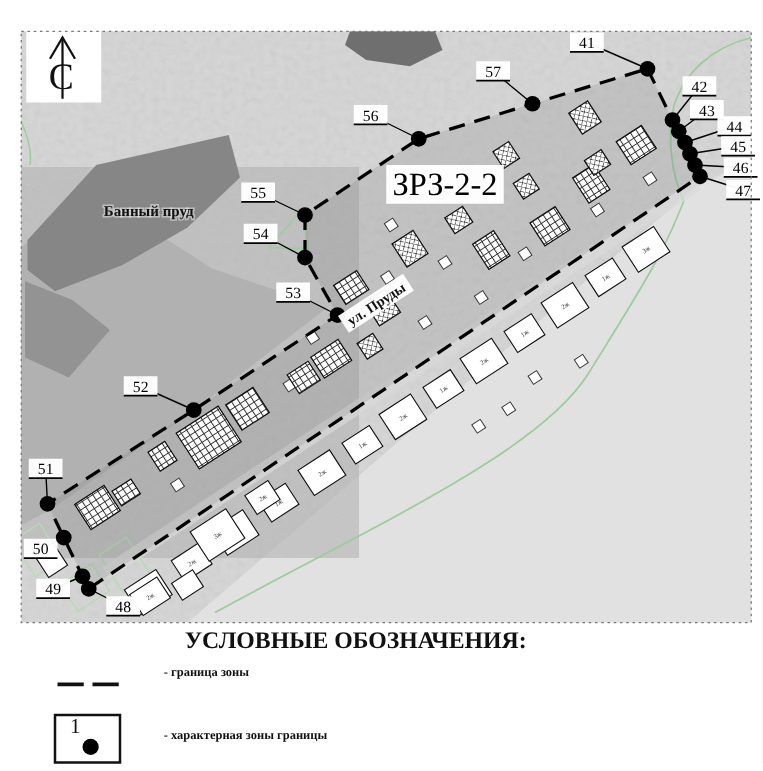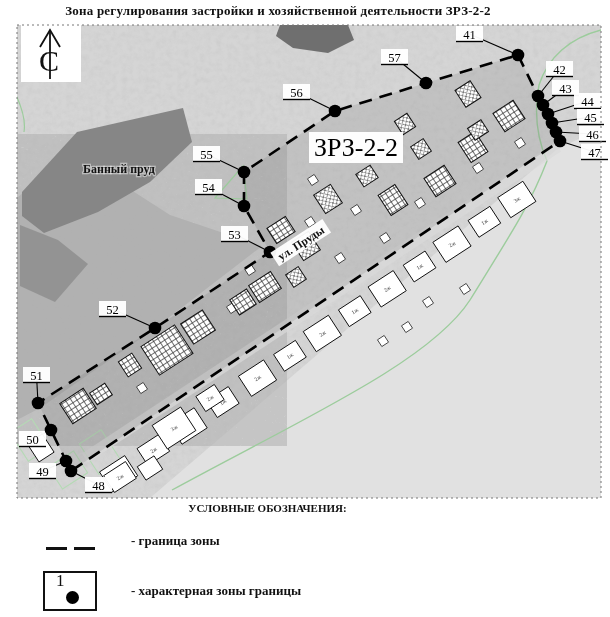--- a/index.html
+++ b/index.html
@@ -2,22 +2,22 @@
 <html><head>
 <meta charset="utf-8">
 <style>
   html,body{margin:0;padding:0;background:#ffffff;}
   .page{position:relative;width:610px;height:617px;background:#ffffff;overflow:hidden;
         font-family:"Liberation Serif","DejaVu Serif",serif;color:#111;}
   .page-title{position:absolute;top:3px;left:0;width:556px;text-align:center;
         font-size:13px;font-weight:bold;letter-spacing:.2px;}
   #map-svg{position:absolute;left:0;top:0;}
   .legend-heading{position:absolute;top:502px;left:0;width:535px;text-align:center;
-        font-size:11px;font-weight:bold;}
-  .legend-label{position:absolute;font-size:13px;font-weight:bold;white-space:nowrap;}
+        font-size:19px;font-weight:bold;padding-left:17px;}
+  .legend-label{position:absolute;font-size:10px;font-weight:bold;white-space:nowrap;}
   .dash-sample{position:absolute;left:46px;top:538px;}
   .dash-sample span{display:inline-block;width:21px;height:3.5px;background:#111;margin-right:7px;vertical-align:middle;}
   .point-sample{position:absolute;left:43px;top:571px;width:50px;height:36px;
         border:2.5px solid #111;background:#fff;}
   .point-sample .num{position:absolute;left:11px;top:-2px;font-size:17px;}
   .point-sample .pt-dot{position:absolute;left:21px;top:18px;width:13px;height:13px;
         border-radius:50%;background:#000;}
 </style>
 </head>
 <body>
@@ -265,21 +265,20 @@
       <rect x="309" y="132" width="94" height="31" fill="#fff" opacity="0.97"></rect>
       <text x="356" y="156" text-anchor="middle" font-size="26" fill="#000" font-family="&quot;Liberation Serif&quot;,serif">ЗРЗ-2-2</text>
       <g>
         <rect x="21" y="25" width="60" height="57" fill="#fff"></rect>
         <line x1="50" y1="79" x2="50" y2="30" stroke="#111" stroke-width="1.8"></line>
         <path d="M40,47 L50,30 L60,47" fill="none" stroke="#111" stroke-width="1.8"></path>
         <text x="49" y="71" text-anchor="middle" font-size="30" fill="#111" font-family="&quot;Liberation Serif&quot;,serif">С</text>
       </g>
       <rect x="17" y="25" width="584" height="473" fill="none" stroke="#777" stroke-width="1" stroke-dasharray="2 3"></rect>
     </svg>
-  <div class="page-title">Зона регулирования застройки и хозяйственной деятельности ЗРЗ-2-2</div>
 
   <div>
     <div class="legend-heading">УСЛОВНЫЕ ОБОЗНАЧЕНИЯ:</div>
 
     <div>
       <div class="dash-sample"><span></span><span></span></div>
       <div class="legend-label" style="left:131px;top:533px;">- граница зоны</div>
     </div>
 
     <div>

